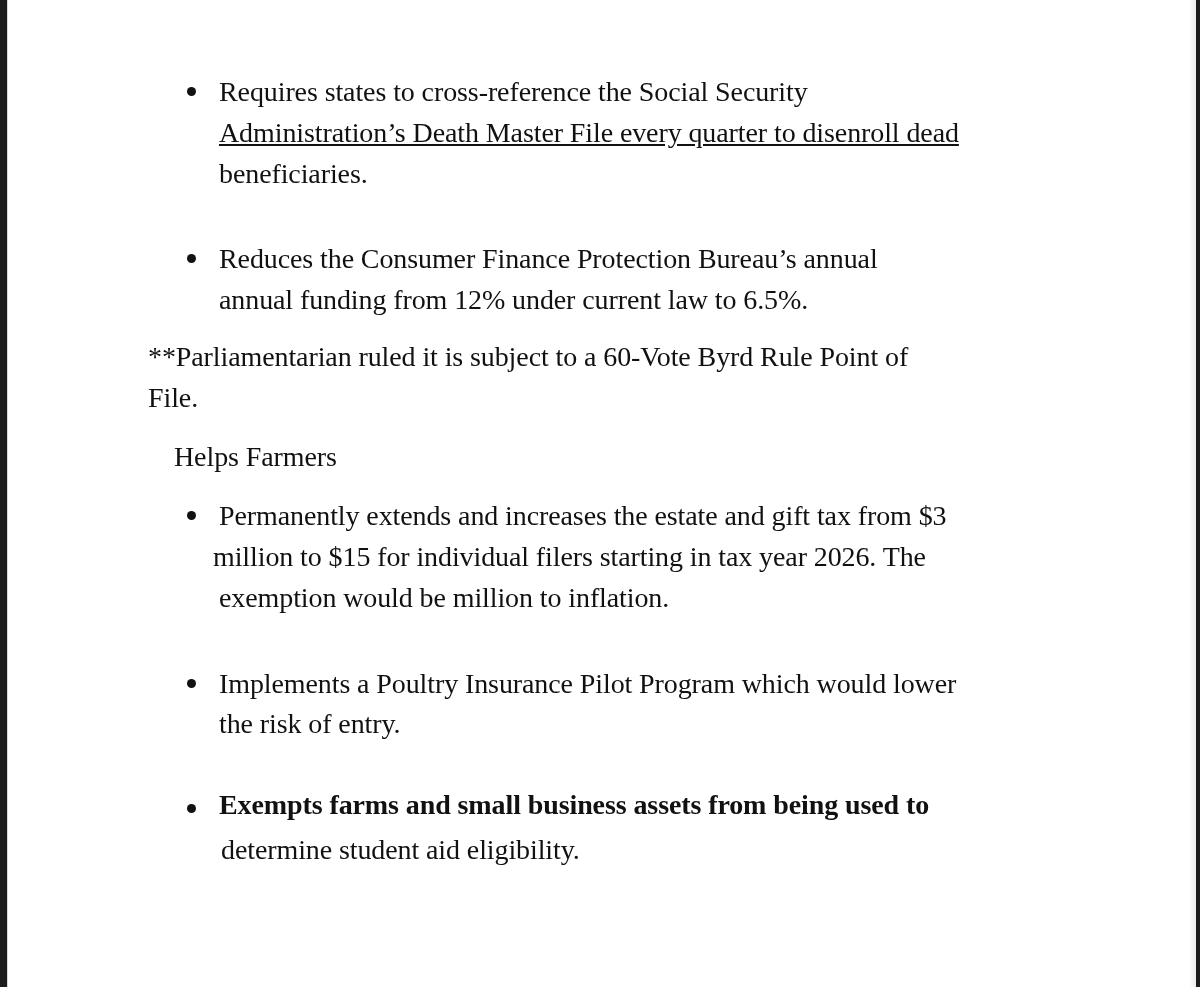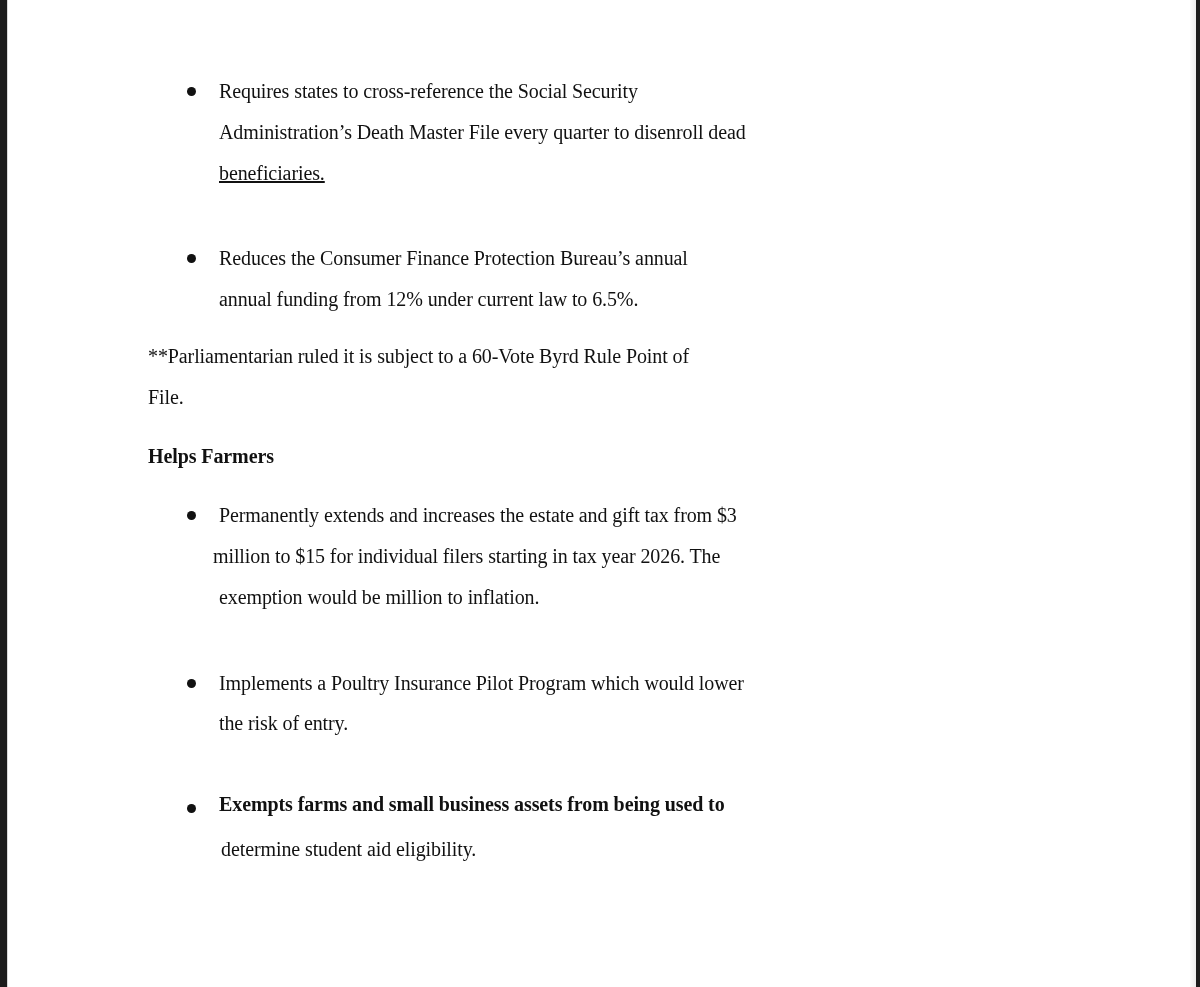--- a/index.html
+++ b/index.html
@@ -14,39 +14,39 @@
     position: absolute; left: 7px; top: 0; width: 1188px; height: 987px;
     background: #ffffff;
     border-left: 1px solid #d8d8d8;
   }
   .page::after {
     content: ""; position: absolute; right: 0; top: 0; width: 6px; height: 100%;
     background: linear-gradient(to right, #fcfcfc, #ececec);
   }
   .line {
     position: absolute; white-space: nowrap;
-    font-size: 20px; line-height: 41px; height: 41px;
+    font-size: 28px; line-height: 41px; height: 41px;
     letter-spacing: -0.1px;
   }
   .bullet-dot {
     position: absolute; width: 9px; height: 9px; border-radius: 50%;
     background: #111;
   }
-  .heading { font-weight: bold; }
+  .heading { font-weight: normal; margin-left: 26px; }
 </style>
 </head>
 <body>
 
 <div class="page">
 
   <div>
     <span class="bullet-dot" style="left:179px; top:87px;"></span>
     <div class="line" style="left:211px; top:71px;">Requires states to cross-reference the Social Security</div>
-    <div class="line" style="left:211px; top:112px;">Administration’s Death Master File every quarter to disenroll dead</div>
-    <div class="line" style="left:211px; top:153px;text-decoration:underline;">beneficiaries.</div>
+    <div class="line" style="left:211px; top:112px;text-decoration:underline;">Administration’s Death Master File every quarter to disenroll dead</div>
+    <div class="line" style="left:211px; top:153px;">beneficiaries.</div>
   </div>
 
   <div>
     <span class="bullet-dot" style="left:179px; top:254px;"></span>
     <div class="line" style="left:211px; top:238px;">Reduces the Consumer Finance Protection Bureau’s annual</div>
     <div class="line" style="left:211px; top:279px;">annual funding from 12% under current law to 6.5%.</div>
   </div>
 
   <div>
     <div class="line" style="left:140px; top:336px;">**Parliamentarian ruled it is subject to a 60-Vote Byrd Rule Point of</div>

